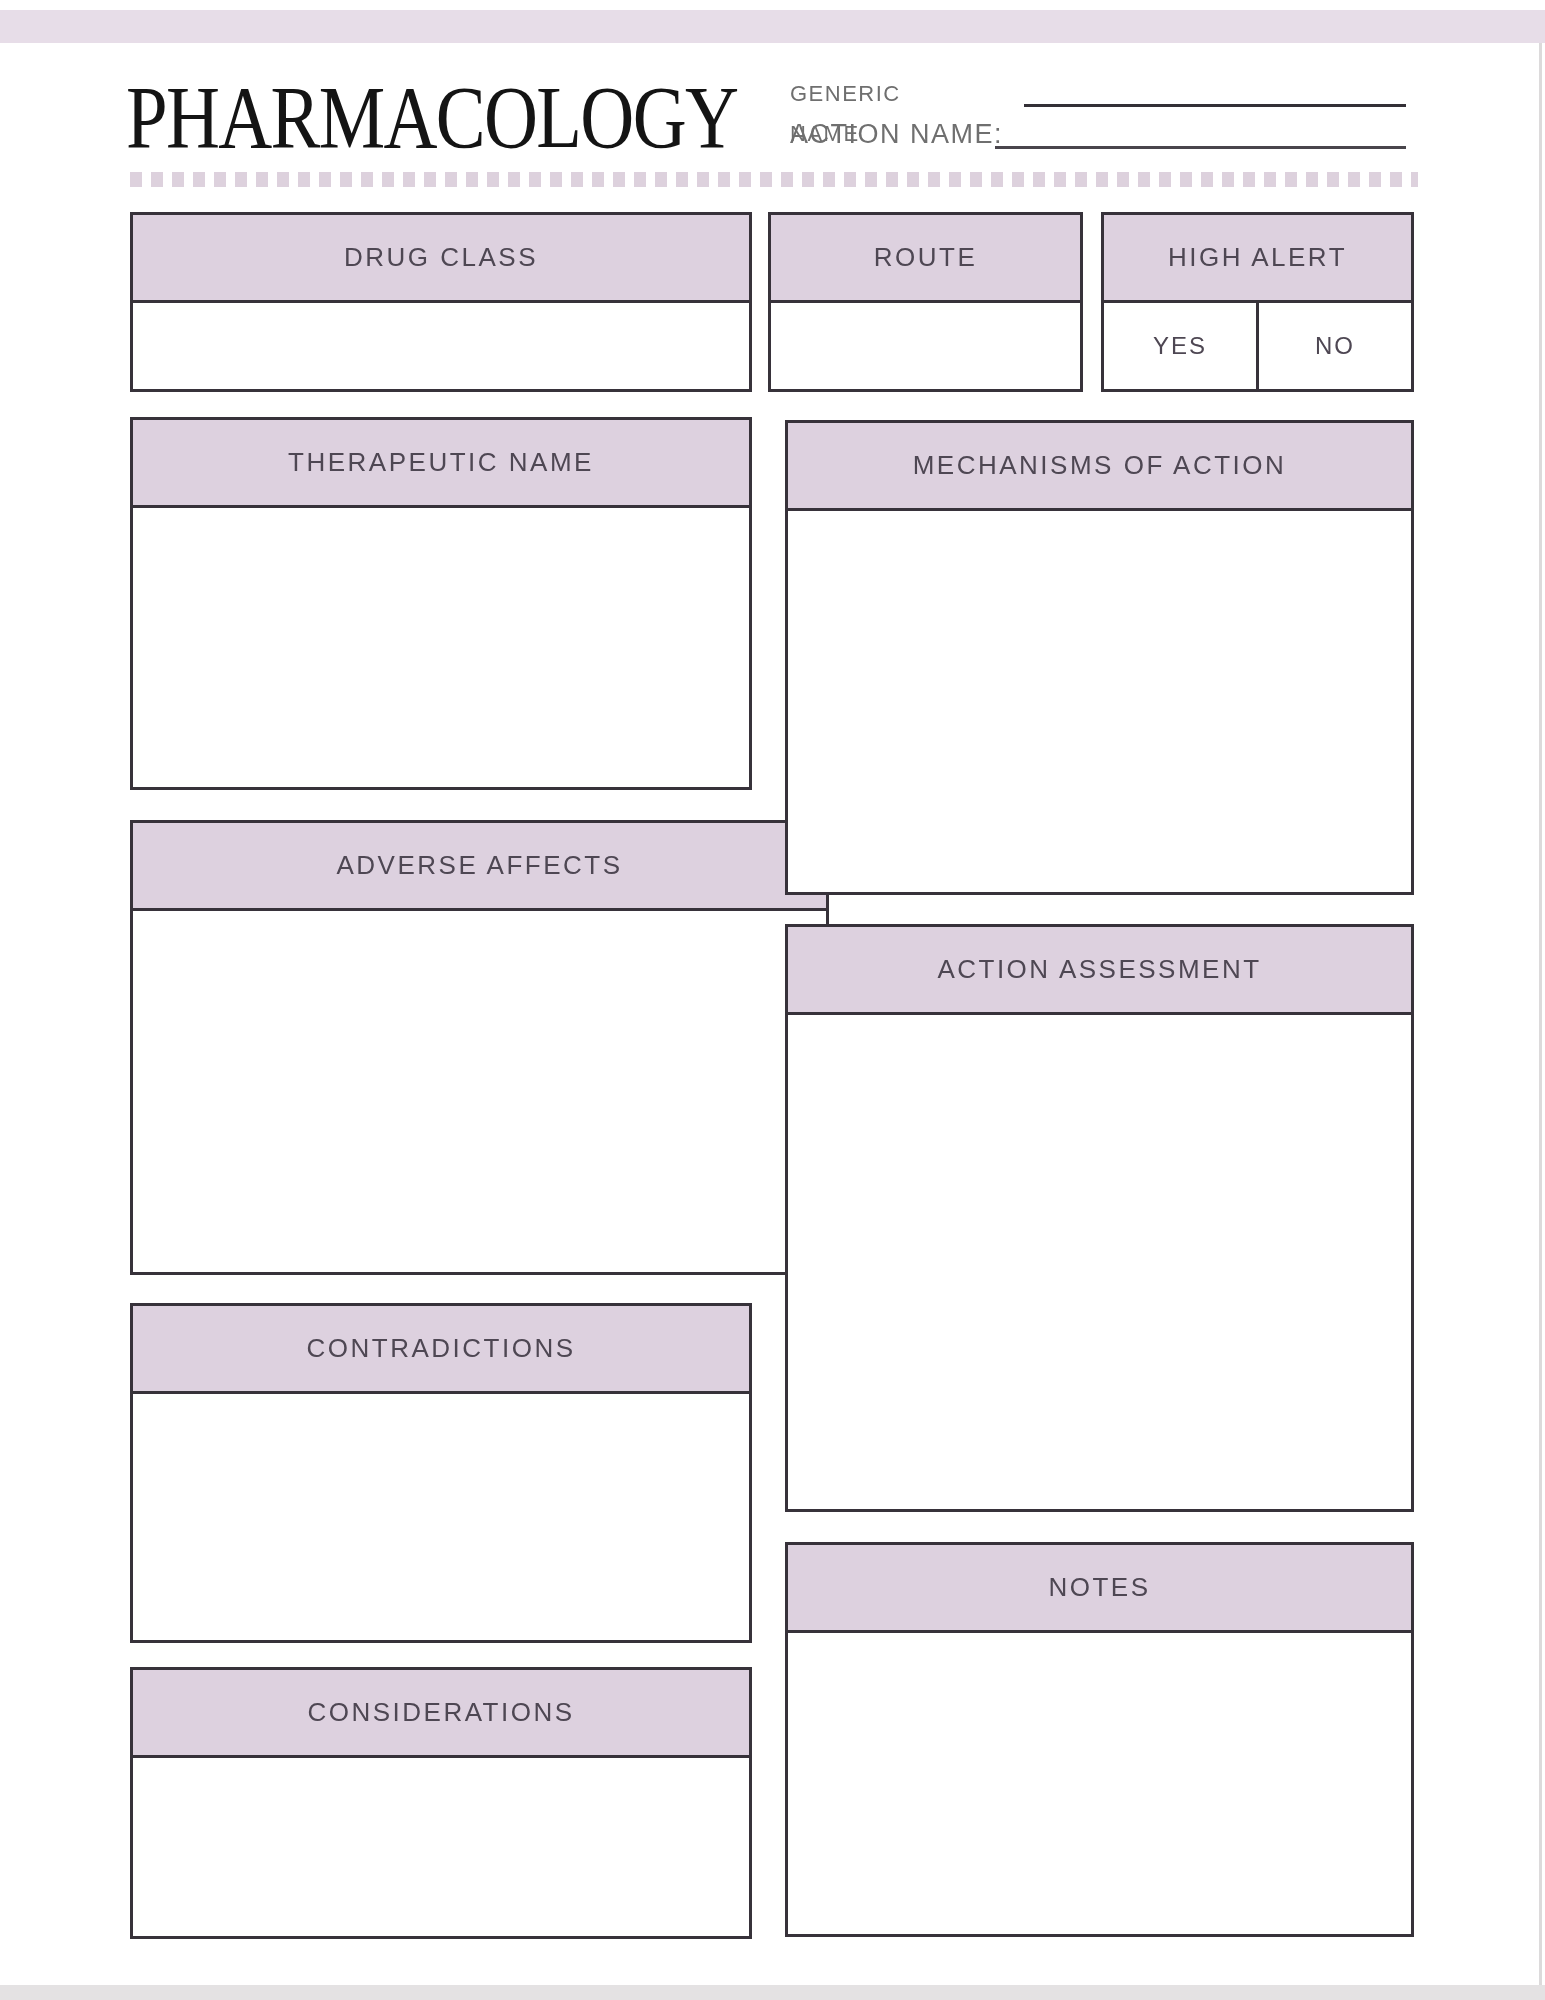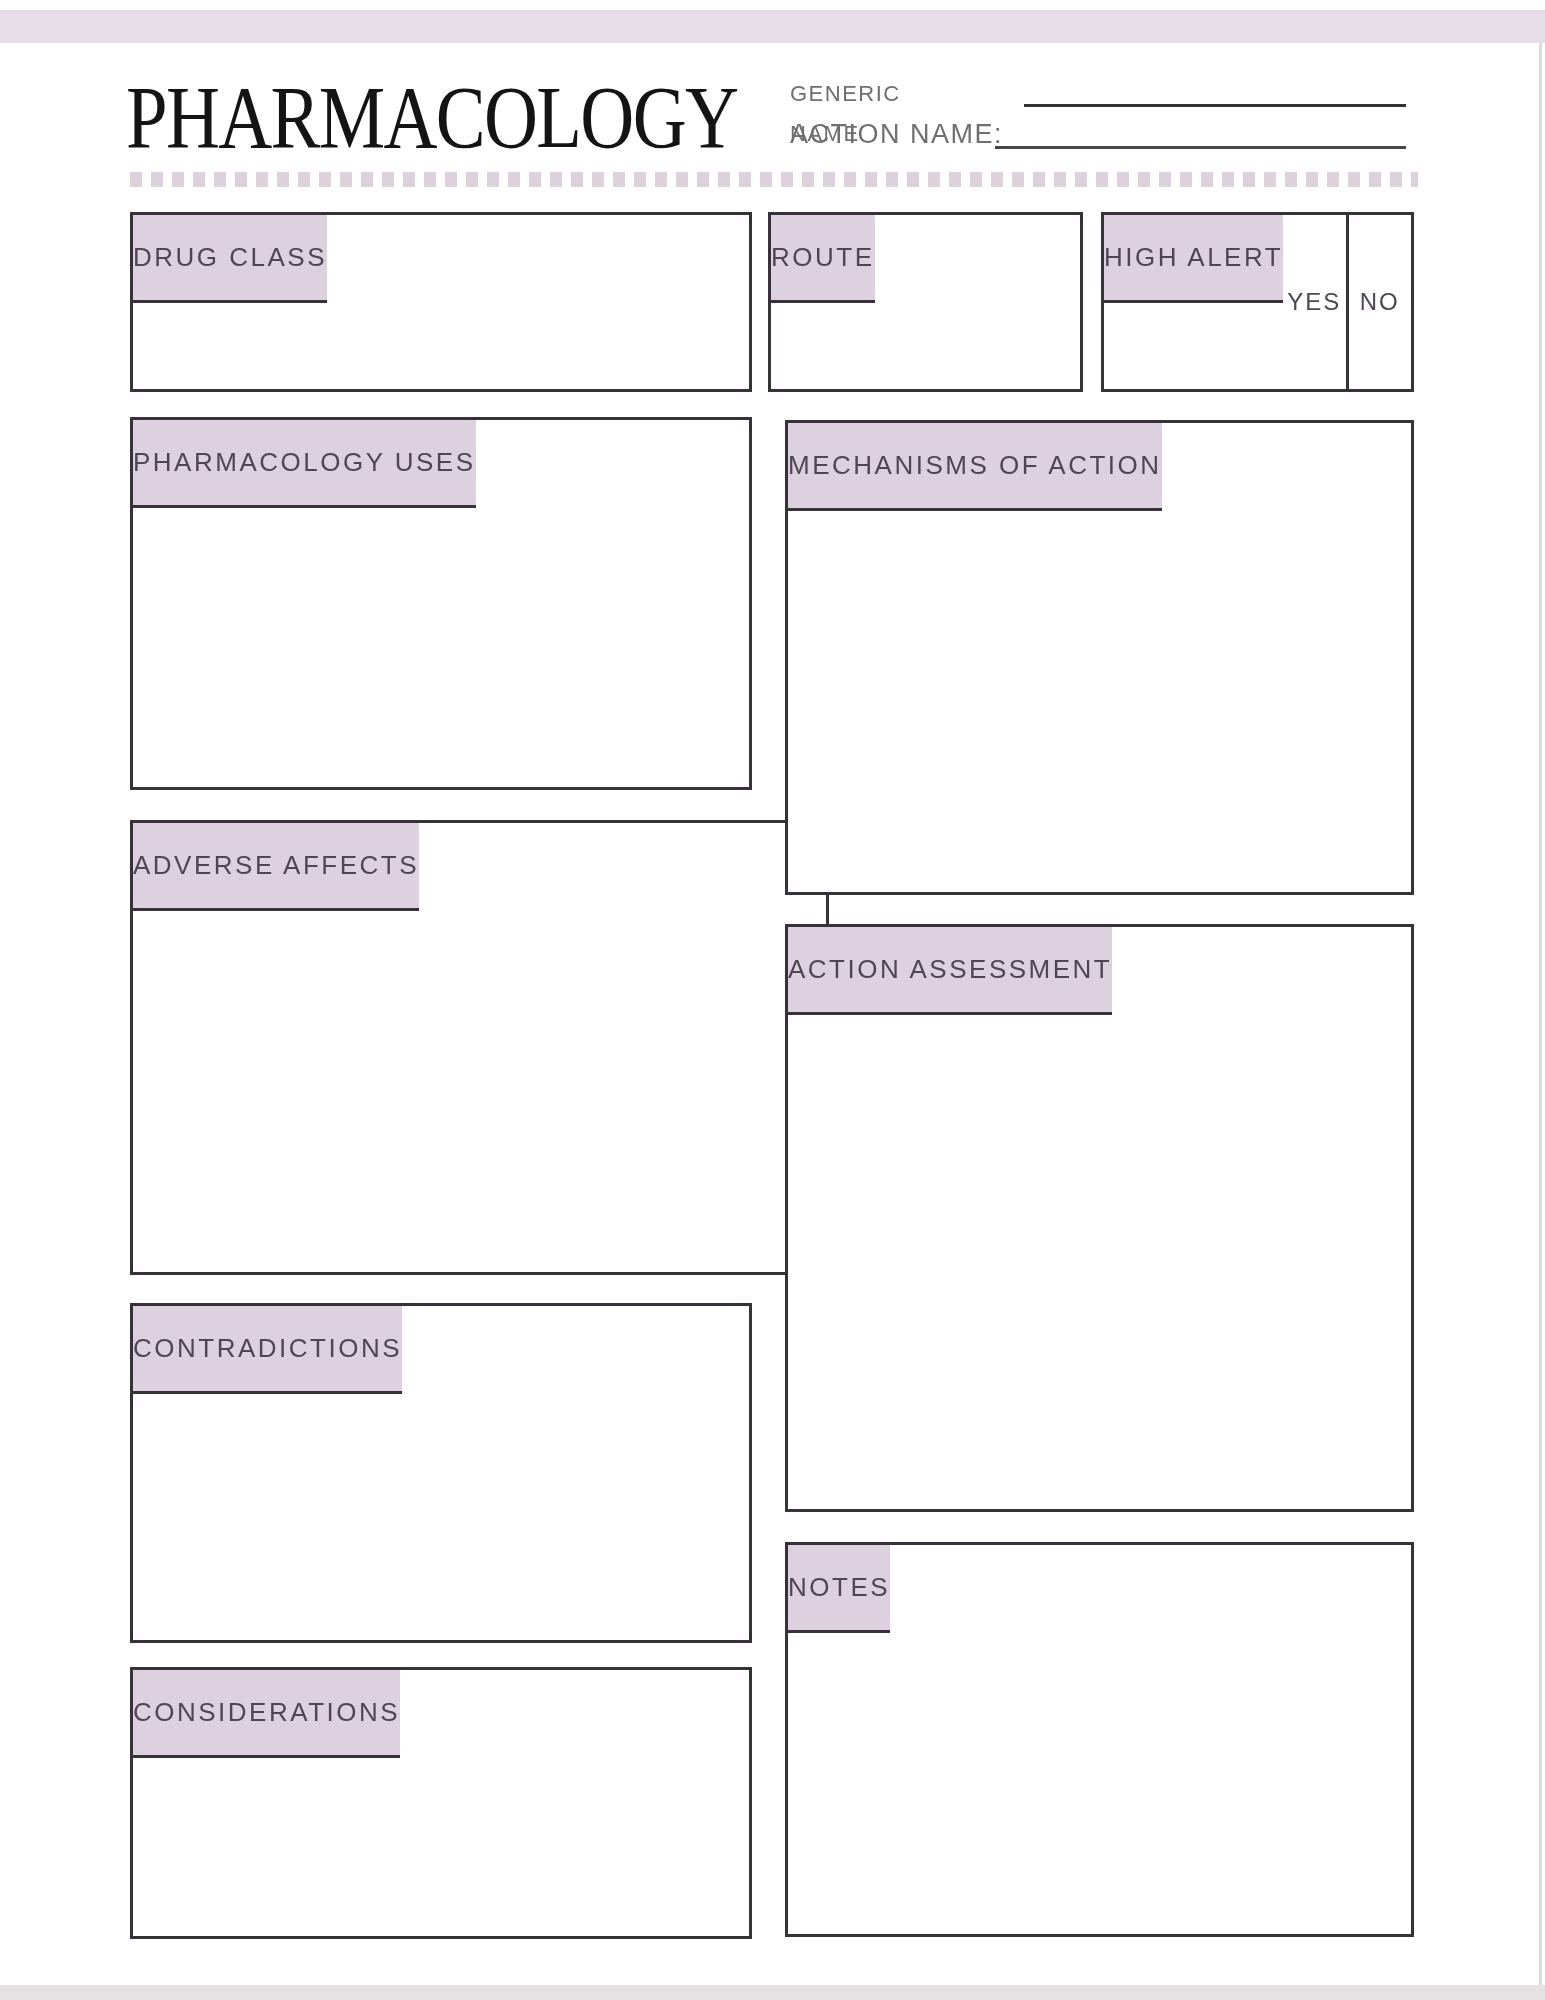--- a/index.html
+++ b/index.html
@@ -53,21 +53,21 @@
     position:absolute;left:130px;top:172px;width:1288px;height:15px;
     background:repeating-linear-gradient(90deg,
       var(--dotted-divider,#ddd1dd) 0px, var(--dotted-divider,#ddd1dd) 12px,
       transparent 12px, transparent 21px);
   }
   .box{
     position:absolute;
     box-sizing:border-box;
     border:3px solid var(--border,#37323a);
     background:#ffffff;
-    display:flex;flex-direction:row;justify-content:flex-end;
+    display:flex;flex-direction:column;justify-content:flex-end;
   }
   .box-head{
     box-sizing:border-box;
     height:88px;flex:0 0 88px;
     background:var(--accent-fill,#ddd1df);
     border-bottom:3px solid var(--border,#37323a);
     display:flex;align-items:center;justify-content:center;
   }
   .box-head span{
     font-size:26px;letter-spacing:2.5px;
@@ -128,21 +128,21 @@
       <span>HIGH ALERT</span>
     </header>
     <div class="yesno-row">
       <div class="yesno-cell">YES</div>
       <div class="yesno-cell no-cell">NO</div>
     </div>
   </section>
 
   <section class="box" style="left:130px;top:417px;width:622px;height:373px;">
     <header class="box-head">
-      <span>PHARMACOLOGY USES</span>
+      <span>THERAPEUTIC NAME</span>
     </header>
     <div class="box-body"></div>
   </section>
 
   <section class="box" style="left:130px;top:820px;width:699px;height:455px;">
     <header class="box-head">
       <span>ADVERSE AFFECTS</span>
     </header>
     <div class="box-body"></div>
   </section>

